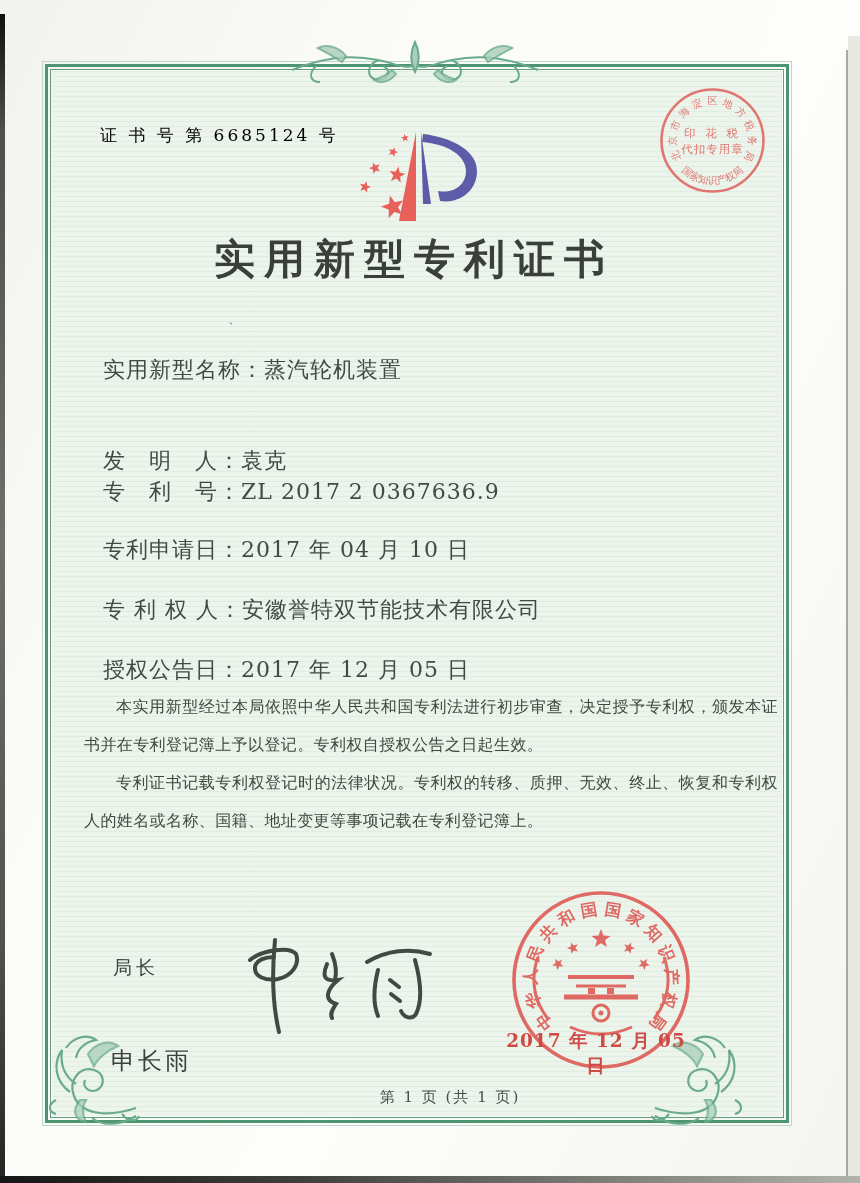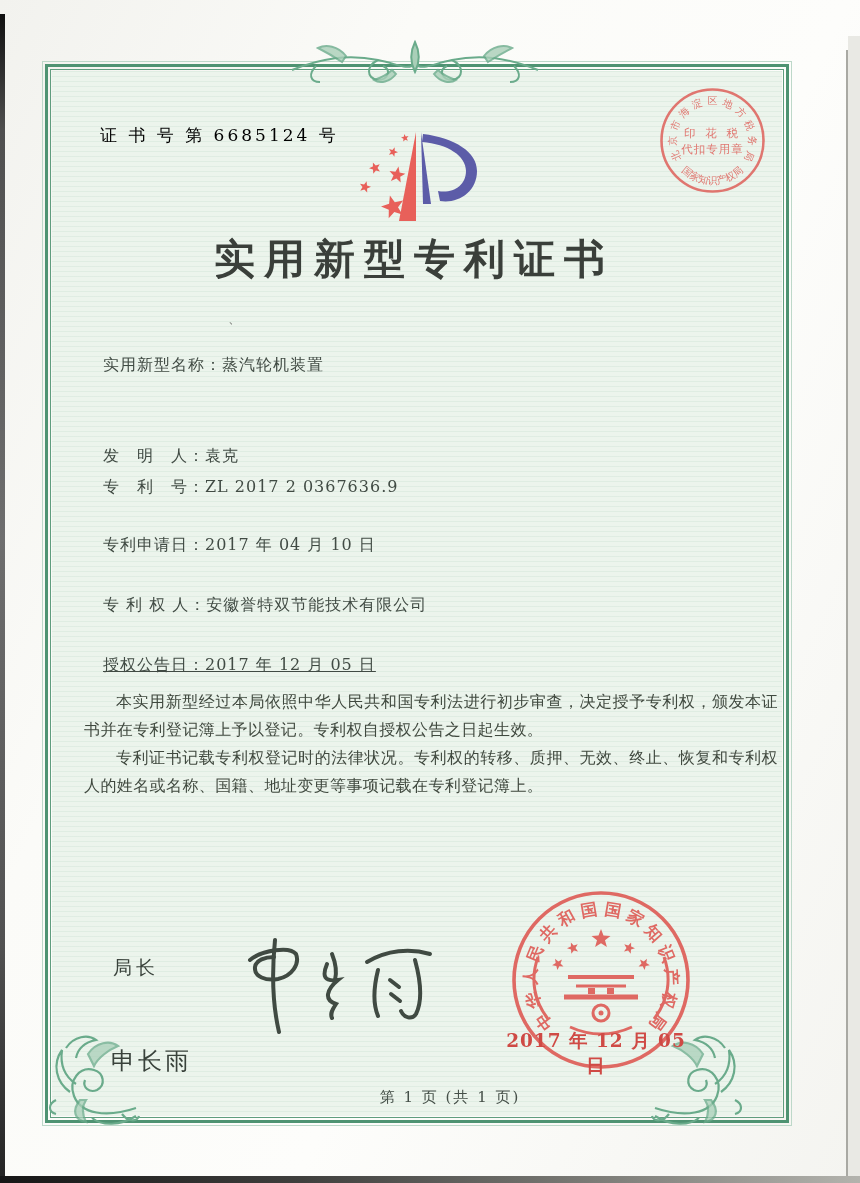--- a/index.html
+++ b/index.html
@@ -21,22 +21,22 @@
   .frame{left:45px;top:64px;width:738px;height:1053px;
     border:3px solid #4e9372;outline:1px solid #bdd8c9;outline-offset:2px;}
   .frame-inner{position:absolute;left:2px;top:2px;right:2px;bottom:2px;border:1px solid #5f9d7e;}
   .frame-bg{position:absolute;left:4px;top:4px;right:4px;bottom:4px;
     background:repeating-linear-gradient(180deg,rgba(110,172,140,0.10) 0 1px,rgba(236,245,237,0) 1px 5px),#ecf4ec;}
   
   .cert-no{left:100px;top:124px;font-size:17px;letter-spacing:3px;color:#000000;}
   .title{left:45px;top:232px;width:738px;text-align:center;margin:0;
     font-size:41px;font-weight:700;letter-spacing:9px;color:#3a3f3a;}
   .stray{left:228px;top:310px;font-size:13px;color:#6a6a66;}
-  .field-row{left:103px;width:660px;font-size:16px;letter-spacing:1px;color:#414b44;white-space:nowrap;}
-  .body-text{left:84px;top:688px;width:694px;font-size:16px;line-height:28px;
+  .field-row{left:103px;width:660px;font-size:22px;letter-spacing:1px;color:#414b44;white-space:nowrap;}
+  .body-text{left:84px;top:688px;width:694px;font-size:16px;line-height:38px;
     text-align:justify;color:#40493f;letter-spacing:0.4px;}
   .body-text p{margin:0;text-indent:2em;}
   .sig-title{left:113px;top:955px;font-size:19px;letter-spacing:4px;color:#39423b;}
   .sig-name{left:111px;top:997px;font-size:24px;letter-spacing:3px;color:#39423b;margin-top:48px;}
   .seal-date{left:506px;top:1028px;width:180px;text-align:center;font-size:18.5px;
     letter-spacing:1px;color:#cf4a45;font-weight:700;z-index:6;}
   .footer{left:45px;top:1088px;width:738px;text-align:center;font-size:15px;
     letter-spacing:2px;color:#454f48;padding-left:36px;}
   svg{display:block;overflow:visible;}
   .z5{z-index:5;} .z4{z-index:4;} .z3{z-index:3;}
@@ -147,21 +147,21 @@
 </div>
 <div class="abs field-row" style="top:477px;">
   <span>专　利　号：</span><span>ZL 2017 2 0367636.9</span>
 </div>
 <div class="abs field-row" style="top:535px;">
   <span>专利申请日：</span><span>2017 年 04 月 10 日</span>
 </div>
 <div class="abs field-row" style="top:595px;">
   <span>专 利 权 人：</span><span>安徽誉特双节能技术有限公司</span>
 </div>
-<div class="abs field-row" style="top:655px;text-decoration:underline;">
+<div class="abs field-row" style="top:655px;">
   <span>授权公告日：</span><span>2017 年 12 月 05 日</span>
 </div>
 
 <div class="abs body-text">
   <p>本实用新型经过本局依照中华人民共和国专利法进行初步审查，决定授予专利权，颁发本证书并在专利登记簿上予以登记。专利权自授权公告之日起生效。</p>
   <p>专利证书记载专利权登记时的法律状况。专利权的转移、质押、无效、终止、恢复和专利权人的姓名或名称、国籍、地址变更等事项记载在专利登记簿上。</p>
 </div>
 
 <div class="abs sig-title">局长</div>
 <div class="abs sig-name">申长雨</div>

